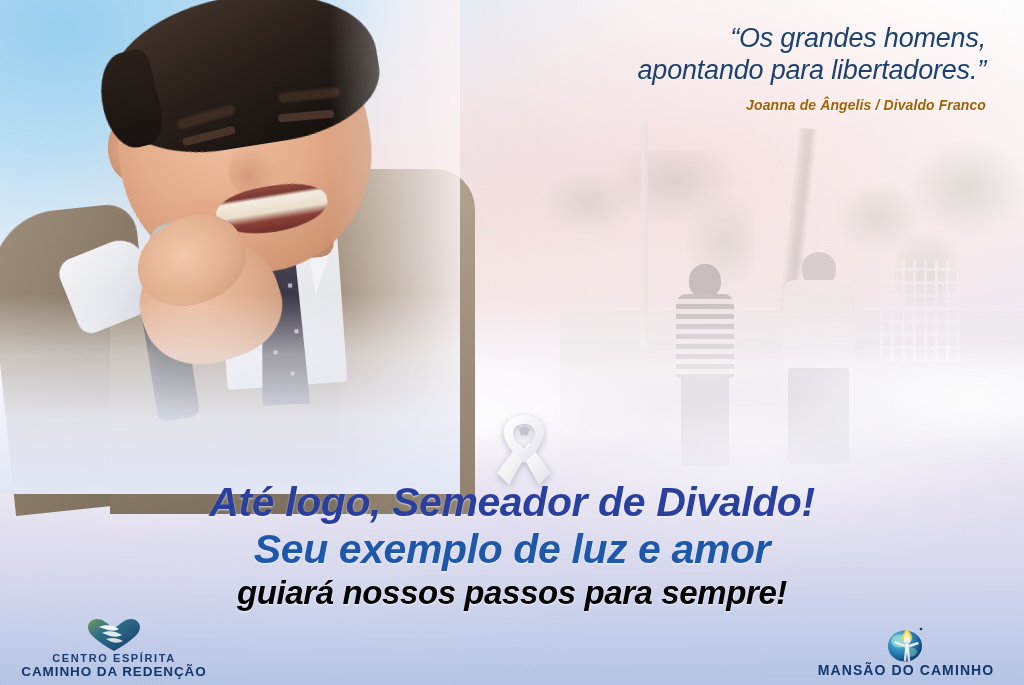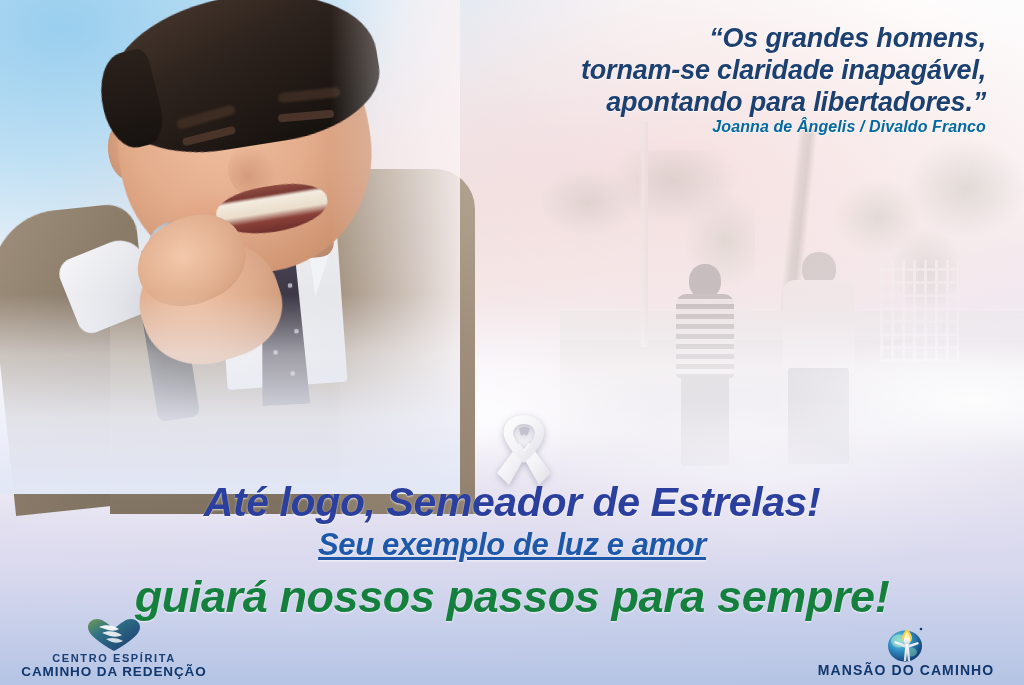--- a/index.html
+++ b/index.html
@@ -291,34 +291,35 @@
   
   .quote-block {
     position: absolute;
     right: 38px;
     top: 22px;
     width: 620px;
     text-align: right;
   }
   .quote-line {
     font-style: italic;
-    font-weight: 700;
+    font-weight: 400;
     font-size: 27px;
     line-height: 32px;
     letter-spacing: -0.2px;
     color: #1c4070;
     text-shadow: 0 1px 1px rgba(255,255,255,0.85);
     white-space: nowrap;
   }
   .quote-attrib {
+    margin-top: 11px;
     font-style: italic;
     font-weight: 700;
-    font-size: 16px;
+    font-size: 14px;
     letter-spacing: 0.1px;
-    color: #0369a1;
+    color: #a16207;
     text-shadow: 0 1px 1px rgba(255,255,255,0.8);
   }
 
   
   .ribbon {
     position: absolute;
     left: 489px; top: 409px;
     width: 70px; height: 76px;
     filter: drop-shadow(0 2px 3px rgba(90,90,120,0.35));
   }
@@ -331,22 +332,22 @@
   }
   .head-line {
     font-style: italic;
     font-weight: 700;
     letter-spacing: -0.4px;
     line-height: 1.0;
     white-space: nowrap;
     text-shadow: 0 1px 2px rgba(255,255,255,0.7);
   }
   .head-line.l1 { font-size: 41px; color: #2b3f9e; margin-bottom: 6px; }
-  .head-line.l2 { font-size: 31px; color: #1e58ab; margin-bottom: 14px; text-decoration: underline; }
-  .head-line.l3 { font-size: 45px; color: #15803d; }
+  .head-line.l2 { font-size: 41px; color: #1e58ab; margin-bottom: 6px; }
+  .head-line.l3 { font-size: 33px; color: #000000; }
 
   
   .logo {
     position: absolute;
     bottom: 6px;
     display: flex;
     flex-direction: column;
     align-items: center;
   }
   .logo-left  { left: 14px;  width: 200px; }
@@ -421,42 +422,41 @@
     <div class="p-shape mic-body"></div>
     <div class="p-shape cuff"></div>
     <div class="p-shape hand-lower"></div>
     <div class="p-shape hand-upper"></div>
     <div class="portrait-edge"></div>
     <div class="portrait-fade"></div>
   </div>
 
   <div class="quote-block">
     <div class="quote-line">“Os grandes homens,</div>
-    <div class="quote-line">tornam-se claridade inapagável,</div>
     <div class="quote-line">apontando para libertadores.”</div>
     <div class="quote-attrib">Joanna de Ângelis / Divaldo Franco</div>
   </div>
 
   <svg class="ribbon" viewBox="0 0 70 76" aria-hidden="true">
     <defs>
       <linearGradient id="ribGrad" x1="0" y1="0" x2="1" y2="1">
         <stop offset="0%" stop-color="#ffffff"></stop>
         <stop offset="55%" stop-color="#f2f1f5"></stop>
         <stop offset="100%" stop-color="#dedde6"></stop>
       </linearGradient>
     </defs>
     <path d="M20 76 L8 64 L30 34 L38 44 Z" fill="url(#ribGrad)"></path>
     <path d="M50 76 L62 64 L40 34 L32 44 Z" fill="url(#ribGrad)"></path>
     <path d="M35 6 C20 6 11 18 16 30 C20 40 28 48 35 54 C42 48 50 40 54 30 C59 18 50 6 35 6 Z
              M35 15 C43 15 48 21 45 28 C43 33 39 38 35 42 C31 38 27 33 25 28 C22 21 27 15 35 15 Z" fill="url(#ribGrad)"></path>
     <path d="M30 20 C33 17 38 17 41 20 L38 27 C36 25 34 25 32 27 Z" fill="#b9b8c4" opacity="0.75"></path>
   </svg>
 
   <div class="headline">
-    <div class="head-line l1">Até logo, Semeador de Estrelas!</div>
+    <div class="head-line l1">Até logo, Semeador de Divaldo!</div>
     <div class="head-line l2">Seu exemplo de luz e amor</div>
     <div class="head-line l3">guiará nossos passos para sempre!</div>
   </div>
 
   <div class="logo logo-right">
     <svg class="logo-mark" width="50" height="42" viewBox="0 0 50 42" aria-hidden="true">
       <defs>
         <radialGradient id="globeG" cx="35%" cy="32%" r="75%">
           <stop offset="0%" stop-color="#7fd3e8"></stop>
           <stop offset="45%" stop-color="#2f8fc4"></stop>

